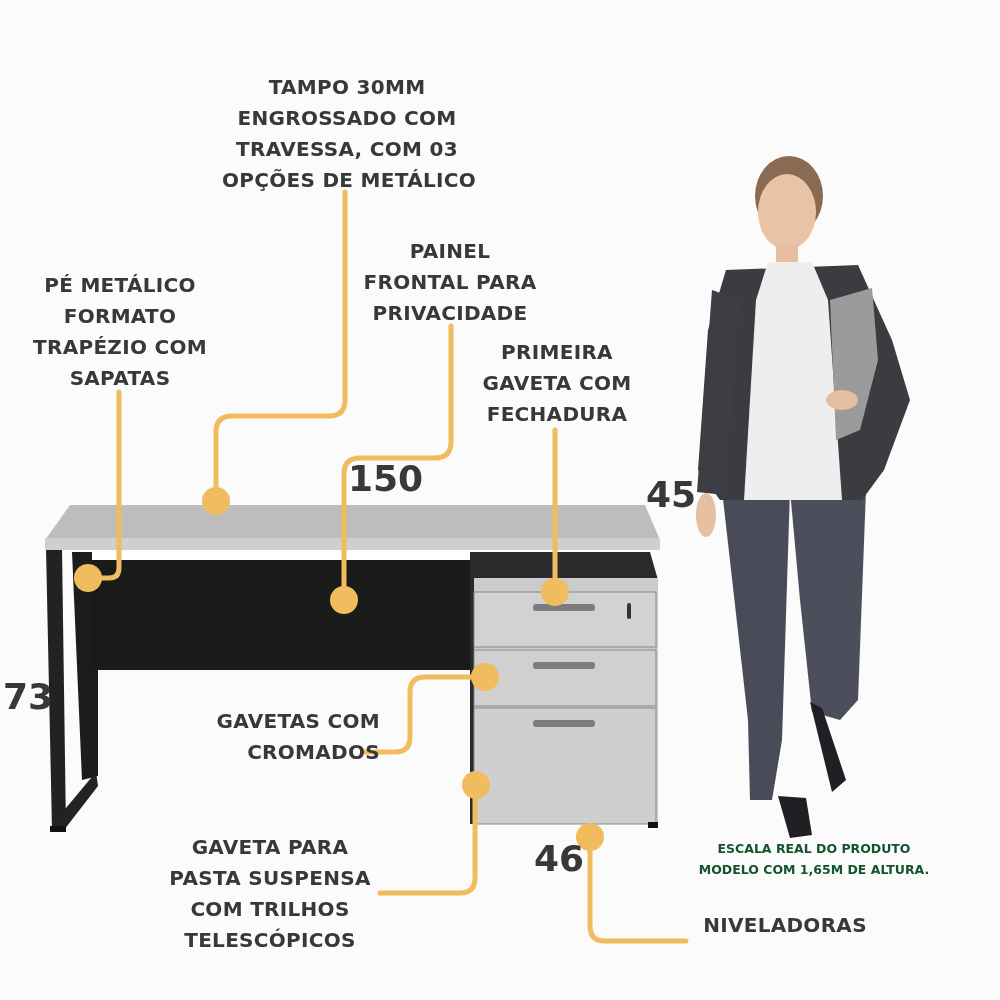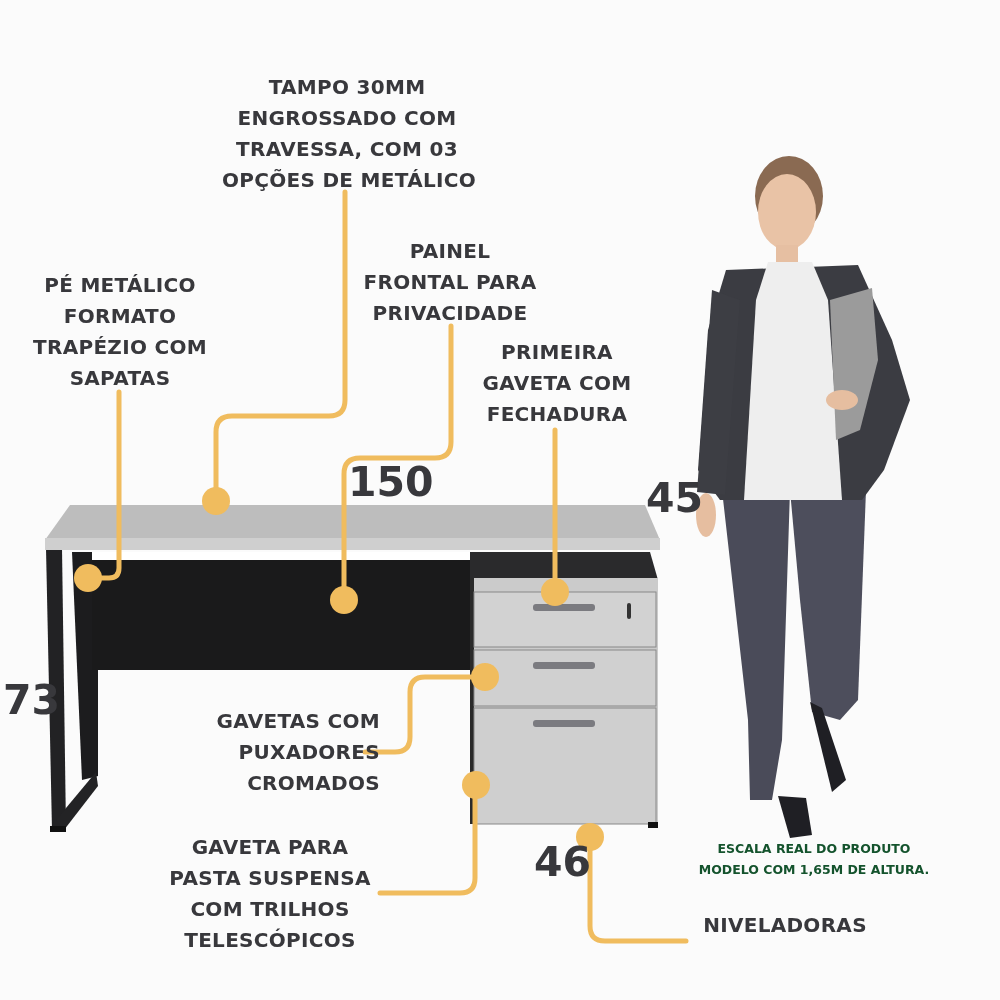--- a/index.html
+++ b/index.html
@@ -1,20 +1,20 @@
 <!DOCTYPE html>
 <html><head>
 <meta charset="utf-8">
 <style>
   html, body { margin:0; padding:0; }
   body { width:1000px; height:1000px; background:#fbfbfb; position:relative; overflow:hidden;
          font-family:"DejaVu Sans", sans-serif; color:#38383c; }
   .lbl { position:absolute; font-weight:bold; text-align:center; line-height:31px; font-size:20px; letter-spacing:0.3px; white-space:nowrap; }
   .lbl span { display:block; }
-  .dim { position:absolute; font-weight:bold; font-size:41px; color:#38383c; }
+  .dim { position:absolute; font-weight:bold; font-size:36px; color:#38383c; }
   .note { position:absolute; font-weight:bold; font-size:12.5px; text-align:center; line-height:21px; color:#14532d; white-space:nowrap; }
   svg { position:absolute; left:0; top:0; }
 </style>
 </head>
 <body>
 
 <svg width="1000" height="1000" viewBox="0 0 1000 1000">
 
   <g>
 
@@ -117,21 +117,20 @@
 </div>
 
 <div class="lbl" style="left:472px; top:337px; width:170px;">
   <span>PRIMEIRA</span>
   <span>GAVETA COM</span>
   <span>FECHADURA</span>
 </div>
 
 <div class="lbl" style="left:196px; top:706px; width:184px;text-align:right;">
   <span>GAVETAS COM</span>
-  <span>PUXADORES</span>
   <span>CROMADOS</span>
 </div>
 
 <div class="lbl" style="left:168px; top:832px; width:204px;">
   <span>GAVETA PARA</span>
   <span>PASTA SUSPENSA</span>
   <span>COM TRILHOS</span>
   <span>TELESCÓPICOS</span>
 </div>
 

